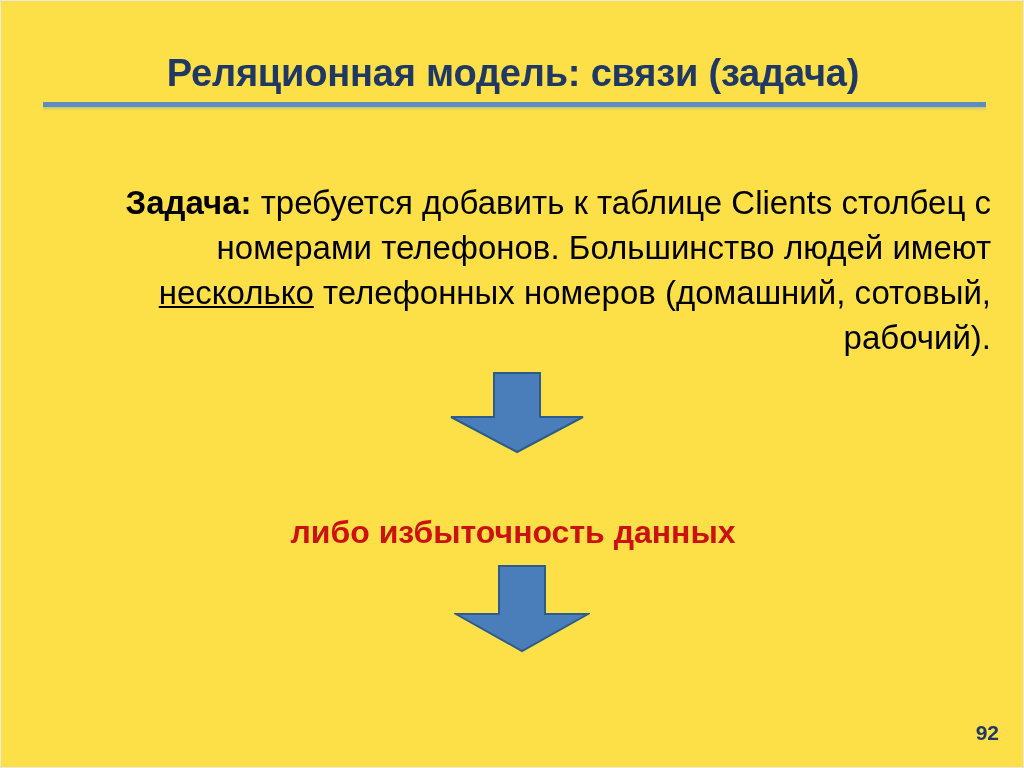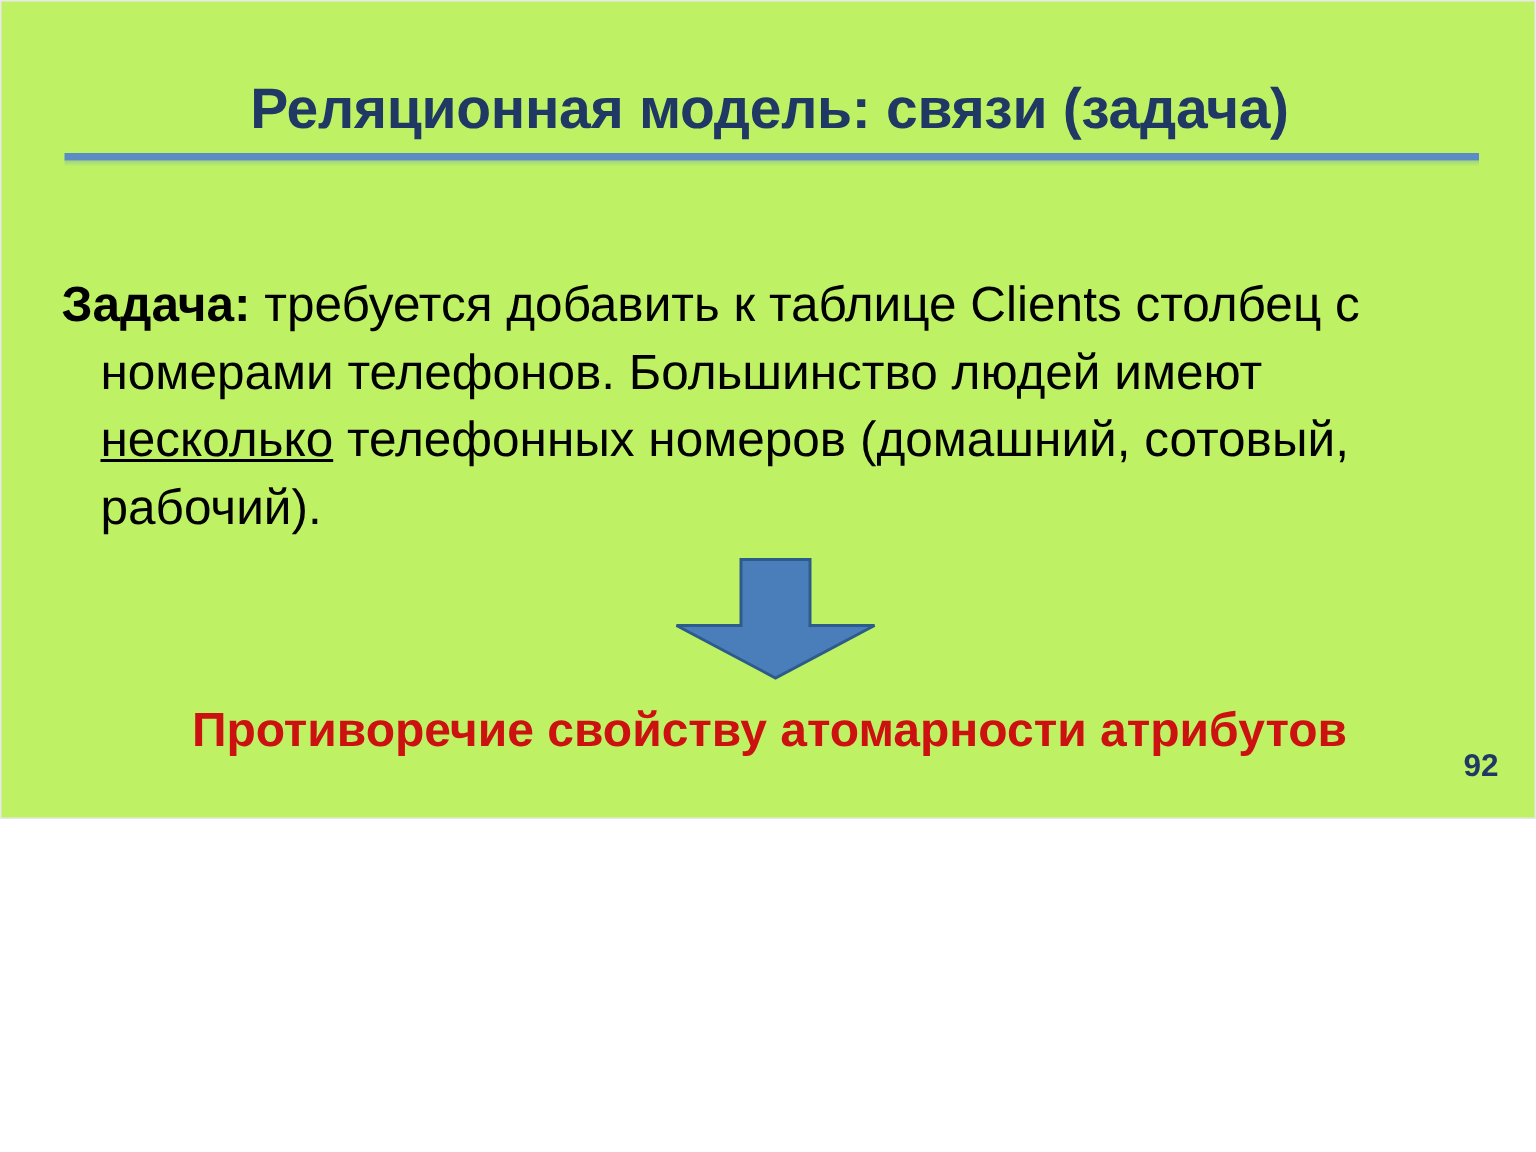--- a/index.html
+++ b/index.html
@@ -8,22 +8,22 @@
     padding: 0;
     background: #ffffff;
   }
   body {
     font-family: "Liberation Sans", "DejaVu Sans", sans-serif;
   }
 
   .slide {
     position: relative;
     width: 1024px;
-    height: 546px;
-    background: #bef264;
+    height: 768px;
+    background: #fde047;
     box-sizing: border-box;
     border: 1px solid #e9e9e9;
     overflow: hidden;
   }
 
   
   .slide-title {
     position: absolute;
     left: 40px;
     top: 26px;
@@ -62,20 +62,21 @@
     width: 950px;
   }
   .body-para {
     font-size: 33px;
     line-height: 45px;
     color: #000000;
     text-indent: 0;
     padding-left: 26px;
     text-indent: -26px;
     font-weight: 400;
+    text-align: right;
   }
   .body-para .lead {
     font-weight: 700;
   }
   .body-para .underlined {
     text-decoration: underline;
     text-decoration-thickness: 2px;
     text-underline-offset: 2px;
   }
 
@@ -147,21 +148,22 @@
     <p class="body-para"><span class="lead">Задача:</span><span> требуется добавить к таблице Clients столбец с номерами телефонов. Большинство людей имеют </span><span class="underlined">несколько</span><span> телефонных номеров (домашний, сотовый, рабочий).</span></p>
   </div>
 
   <div class="arrow arrow-top">
     <svg viewBox="0 0 136 82" width="136" height="82" xmlns="http://www.w3.org/2000/svg">
       <polygon points="45,1 91,1 91,45 134,45 68,80 2,45 45,45" fill="#4A7EBB" stroke="#2E5C8A" stroke-width="2" stroke-linejoin="miter"></polygon>
     </svg>
   </div>
 
   <div class="result-red">
-    <span>Противоречие свойству атомарности атрибутов</span><br>
+    <br>
+    <span>либо избыточность данных</span>
   </div>
 
   <div class="arrow arrow-bottom">
     <svg viewBox="0 0 136 88" width="136" height="88" xmlns="http://www.w3.org/2000/svg">
       <polygon points="45,1 91,1 91,49 134,49 68,86 2,49 45,49" fill="#4A7EBB" stroke="#2E5C8A" stroke-width="2" stroke-linejoin="miter"></polygon>
     </svg>
   </div>
 
 
   <div class="page-number">92</div>

